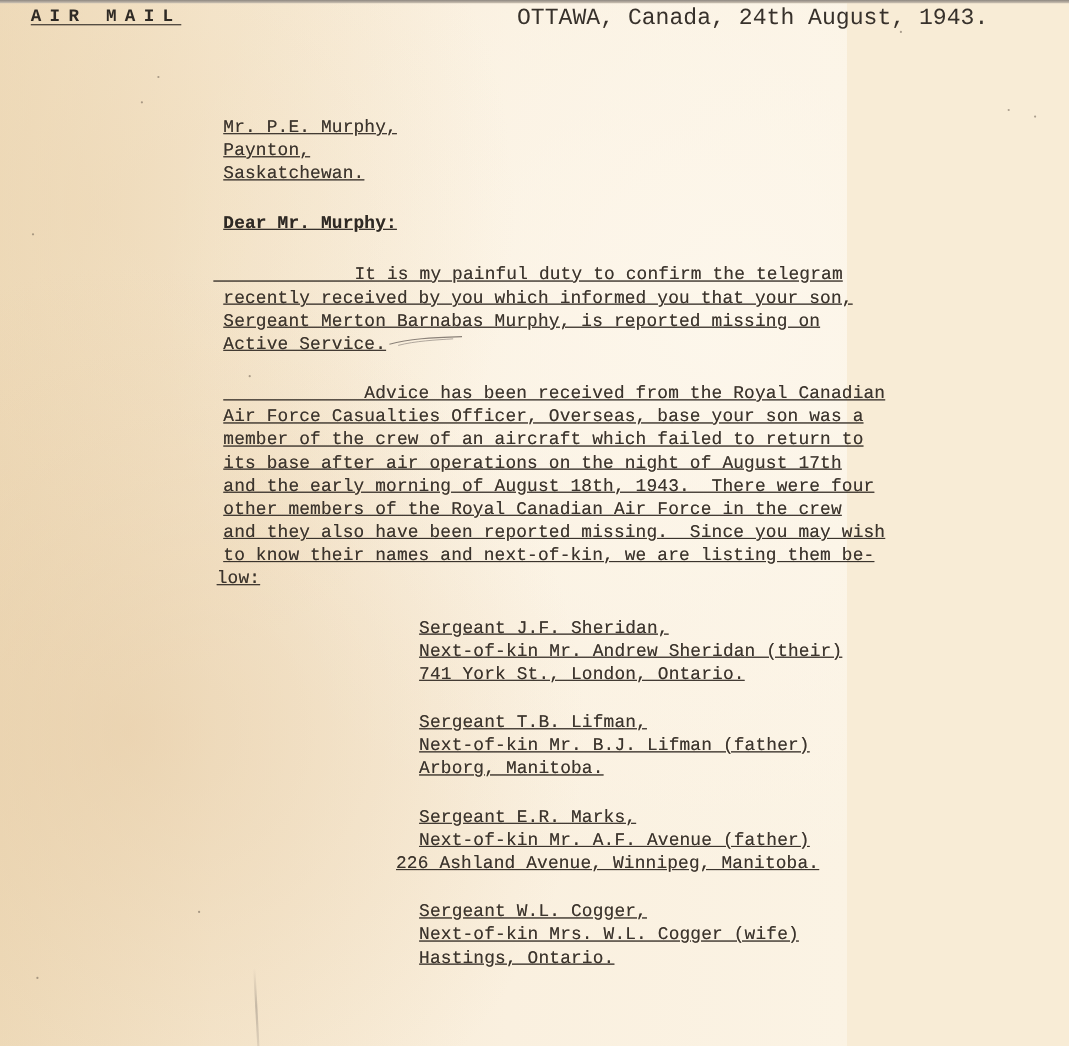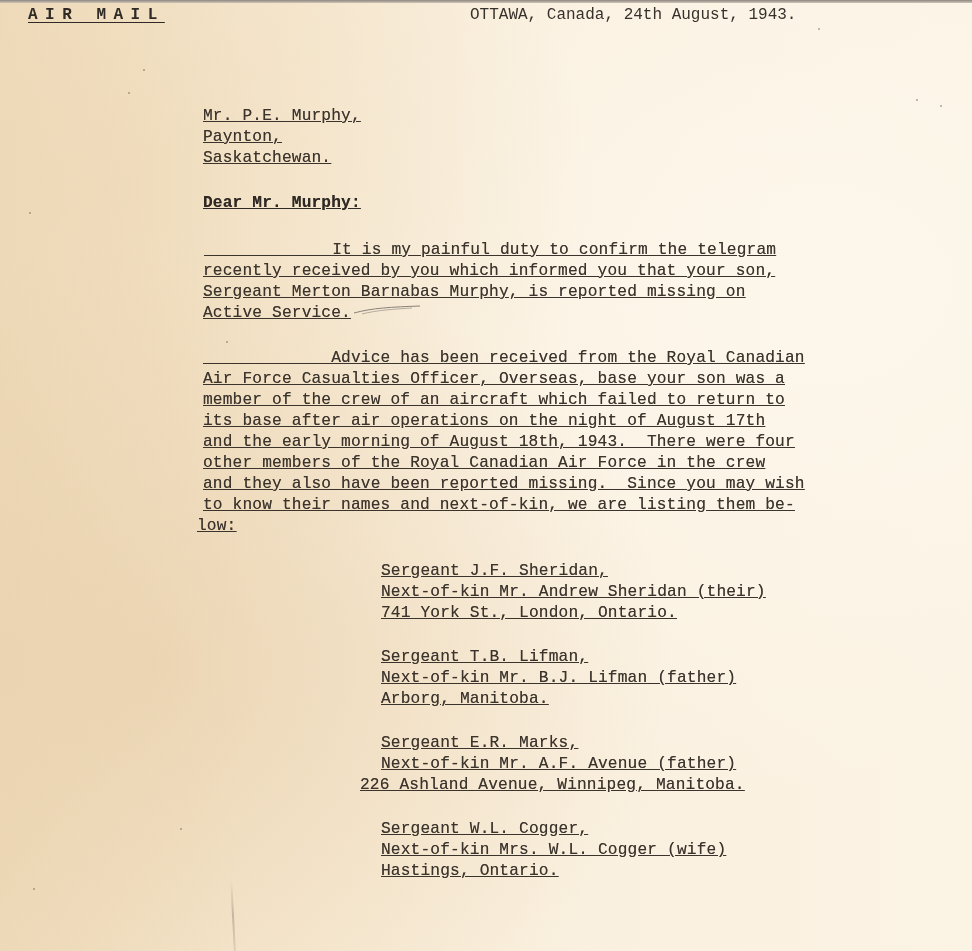--- a/index.html
+++ b/index.html
@@ -11,21 +11,21 @@
       height: 951px;
       overflow: hidden;
       position: relative;
       background: #f8ecd6;
       font-family: "Liberation Mono", "DejaVu Sans Mono", monospace;
       color: #3b342d;
     }
     .page {
       position: absolute;
       left: 0; top: 0;
-      width: 972px; height: 951px;
+      width: 770px; height: 951px;
       background:
         radial-gradient(ellipse at 15% 70%, rgba(228,200,160,0.55) 0%, rgba(228,200,160,0) 45%),
         radial-gradient(ellipse at 10% 20%, rgba(235,212,176,0.5) 0%, rgba(235,212,176,0) 40%),
         radial-gradient(ellipse at 85% 30%, rgba(253,247,236,0.9) 0%, rgba(253,247,236,0) 55%),
         linear-gradient(90deg, #efdcbc 0%, #f6e8d0 25%, #faf0df 60%, #fbf3e4 100%);
     }
     .top-edge {
       position: absolute;
       left: 0; top: 0;
       width: 972px; height: 3px;
@@ -61,21 +61,21 @@
       font-weight: bold;
       letter-spacing: 7.5px;
       text-decoration: underline;
       text-underline-offset: 3px;
       color: #2f2a25;
       white-space: pre;
     }
     .dateline {
       position: absolute;
       left: 470px; top: 6px;
-      font-size: 16px;
+      font-size: 21px;
       white-space: pre;
       color: #37312b;
     }
     .bold { font-weight: bold; color: #2e2924; text-align: right; }
     .signature-squiggle {
       position: absolute;
       left: 352px; top: 305px;
       width: 70px; height: 10px;
     }
   </style>
@@ -99,21 +99,21 @@
   <div class="airmail">AIR MAIL</div>
   <div class="dateline">OTTAWA, Canada, 24th August, 1943.</div>
 
   <div class="line" style="left:203px;top:106px">Mr. P.E. Murphy,</div>
   <div class="line" style="left:203px;top:127px">Paynton,</div>
   <div class="line" style="left:203px;top:148px">Saskatchewan.</div>
 
   <div class="line bold" style="left:203px;top:193px">Dear Mr. Murphy:</div>
 
   <div>
-    <div class="line" style="left:204px;top:240px">             It is my painful duty to confirm the telegram</div>
+    <div class="line" style="left:194px;top:240px">             It is my painful duty to confirm the telegram</div>
     <div class="line" style="left:203px;top:261px">recently received by you which informed you that your son,</div>
     <div class="line" style="left:203px;top:282px">Sergeant Merton Barnabas Murphy, is reported missing on</div>
     <div class="line" style="left:203px;top:303px">Active Service.</div>
     <svg class="signature-squiggle" viewBox="0 0 70 10">
       <path d="M2 8 C 20 3, 40 2, 68 1" stroke="#8a8178" stroke-width="1" fill="none"></path>
       <path d="M10 9 C 25 5, 45 4, 60 3" stroke="#9a9188" stroke-width="0.7" fill="none"></path>
     </svg>
   </div>
 
   <div>

